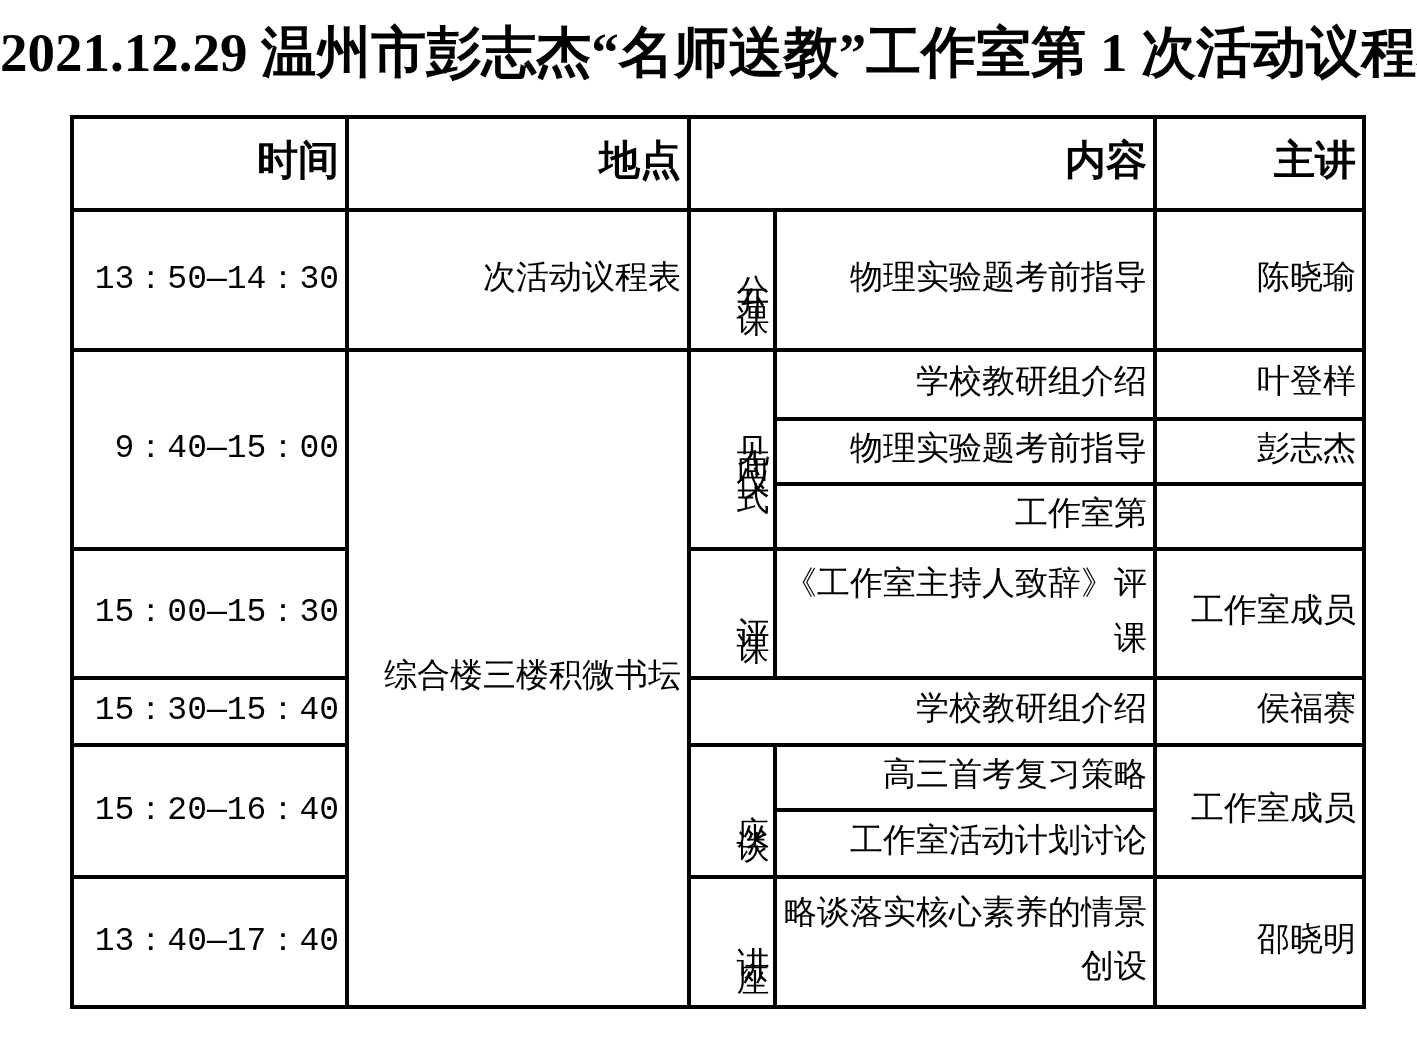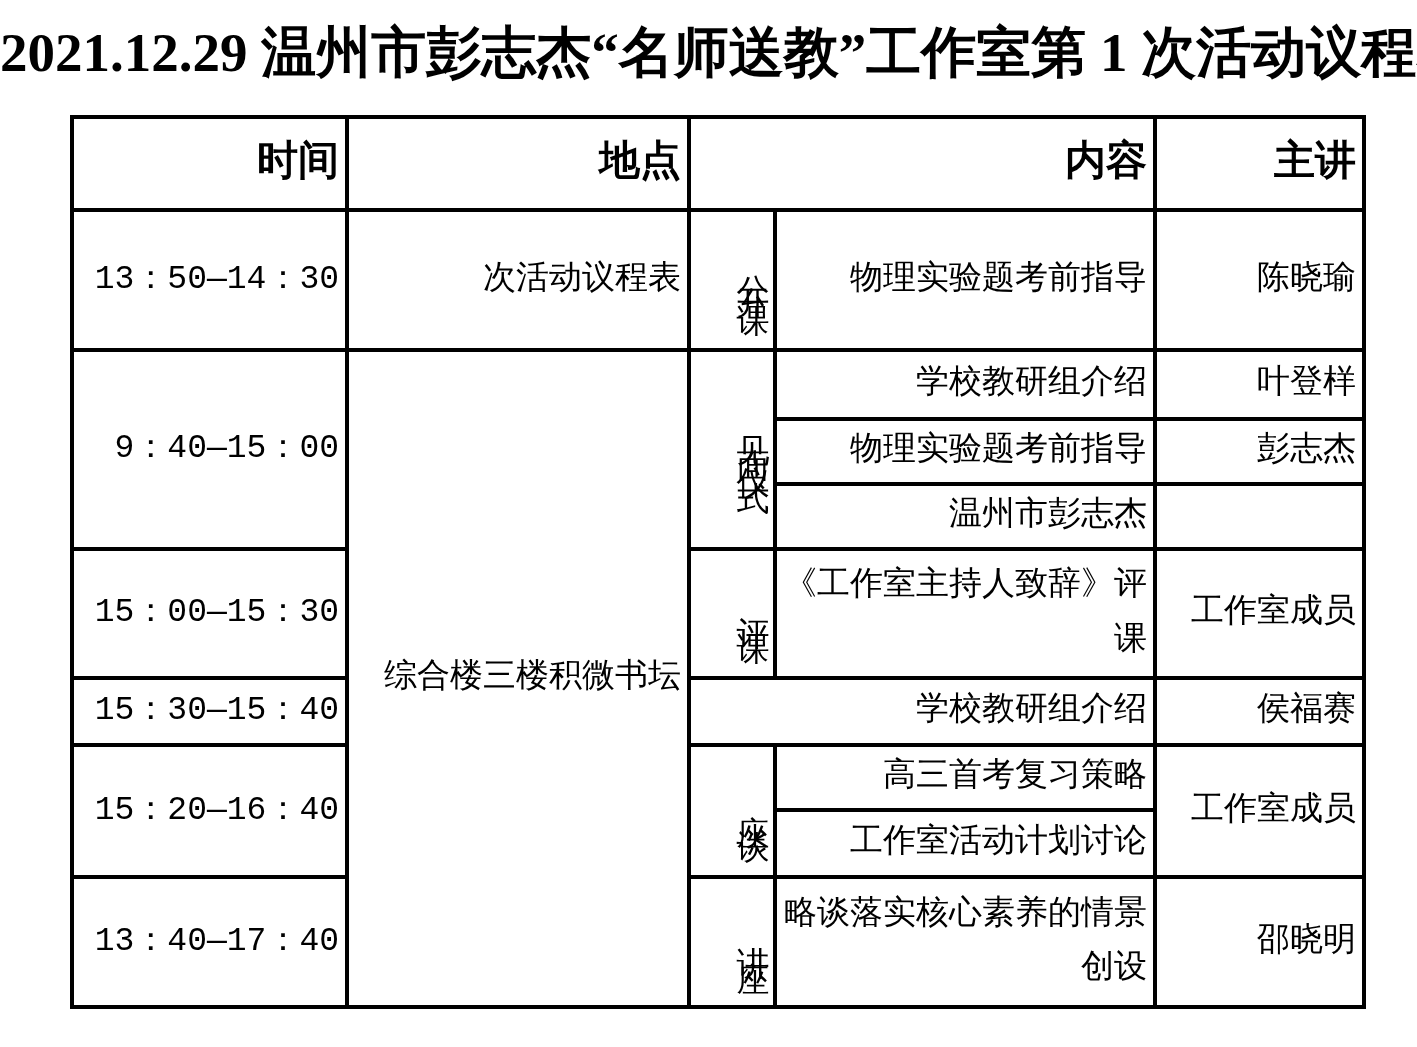--- a/index.html
+++ b/index.html
@@ -87,21 +87,21 @@
       <td rowspan="8">综合楼三楼积微书坛</td>
       <td rowspan="3"><span class="vtext">见面仪式</span></td>
       <td>学校教研组介绍</td>
       <td>叶登样</td>
     </tr>
     <tr style="height:65px">
       <td>物理实验题考前指导</td>
       <td>彭志杰</td>
     </tr>
     <tr style="height:65px">
-      <td>温州市彭志杰</td>
+      <td>工作室第</td>
       <td></td>
     </tr>
 
     <tr style="height:129px">
       <td class="time-cell">15：00—15：30</td>
       <td><span class="vtext">评课</span></td>
       <td>《工作室主持人致辞》评课</td>
       <td>工作室成员</td>
     </tr>
 

